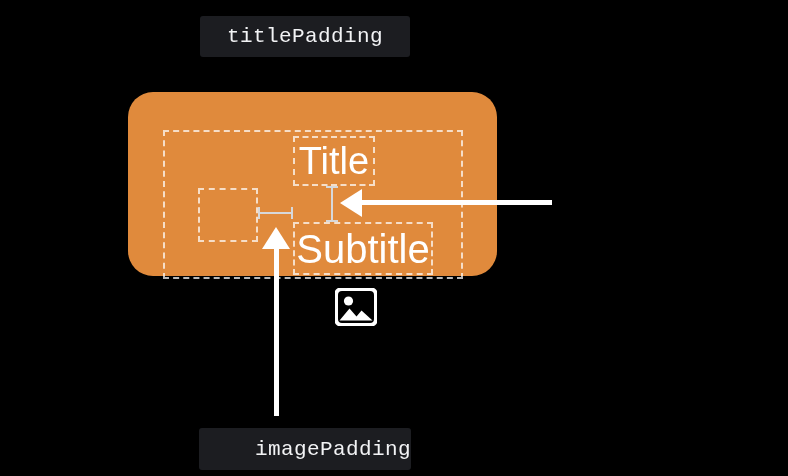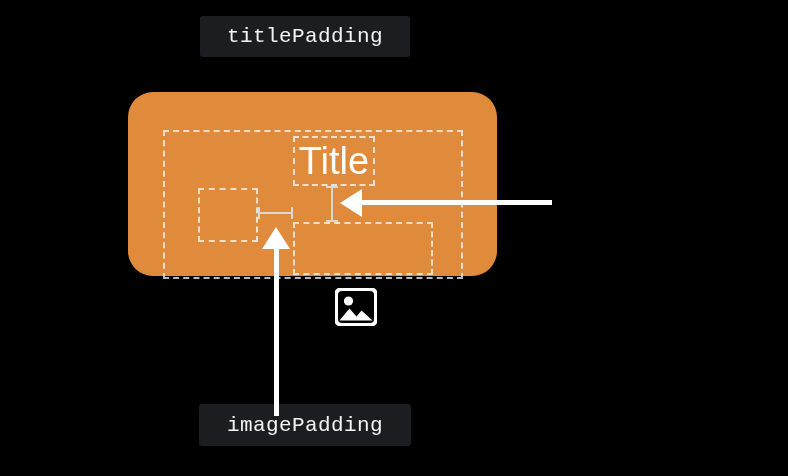--- a/index.html
+++ b/index.html
@@ -113,40 +113,41 @@
     <div class="dashrect" id="guide-content-insets" style="left:35px; top:38px; width:300px; height:149px;"></div>
 
     <div class="dashrect" id="guide-image" style="left:70px; top:96px; width:60px; height:54px;"></div>
 
     <div class="dashrect" id="guide-title" style="left:165px; top:44px; width:82px; height:50px;"></div>
 
     <div class="dashrect" id="guide-subtitle" style="left:165px; top:130px; width:140px; height:53px;"></div>
 
     <div class="cardtext" id="title-text" style="left:165px; top:44px; width:82px; height:50px;">Title</div>
 
+    <div class="cardtext" id="subtitle-text" style="left:165px; top:130px; width:140px; height:53px;">Subtitle</div>
 
     <svg id="image-icon" viewBox="0 0 42 38">
       <rect x="1" y="1" width="40" height="36" rx="6" ry="6" fill="none" stroke="#ffffff" stroke-width="4"></rect>
       <circle cx="13.5" cy="13" r="4.6" fill="#ffffff"></circle>
       <path d="M4.5 32.5 L14.5 20.5 L21.5 28.5 L26.5 22.5 L37.5 32.5 Z" fill="#ffffff"></path>
     </svg>
 
     <div class="dimline" style="left:203px; top:94px; width:2px; height:36px;"></div>
     <div class="dimline" style="left:198px; top:94px; width:12px; height:2px;"></div>
     <div class="dimline" style="left:198px; top:128px; width:12px; height:2px;"></div>
 
     <div class="dimline" style="left:130px; top:120px; width:35px; height:2px;"></div>
     <div class="dimline" style="left:130px; top:115px; width:2px; height:12px;"></div>
     <div class="dimline" style="left:163px; top:115px; width:2px; height:12px;"></div>
   </div>
 
 
   <div class="arrow-shaft" style="left:362px; top:200px; width:190px; height:5px;"></div>
   <div class="arrow-head left" style="left:340px; top:189px;"></div>
 
-  <div class="chip" id="chip-image-padding" style="left:199px; top:404px; width:212px; height:42px;">
+  <div class="chip" id="chip-image-padding" style="left:199px; top:428px; width:212px; height:42px;justify-content:flex-end;">
     <span>imagePadding</span>
   </div>
 
   <div class="arrow-shaft" style="left:274px; top:249px; width:5px; height:167px;"></div>
   <div class="arrow-head up" style="left:262px; top:227px;"></div>
 
 </div>
 
 </body></html>

